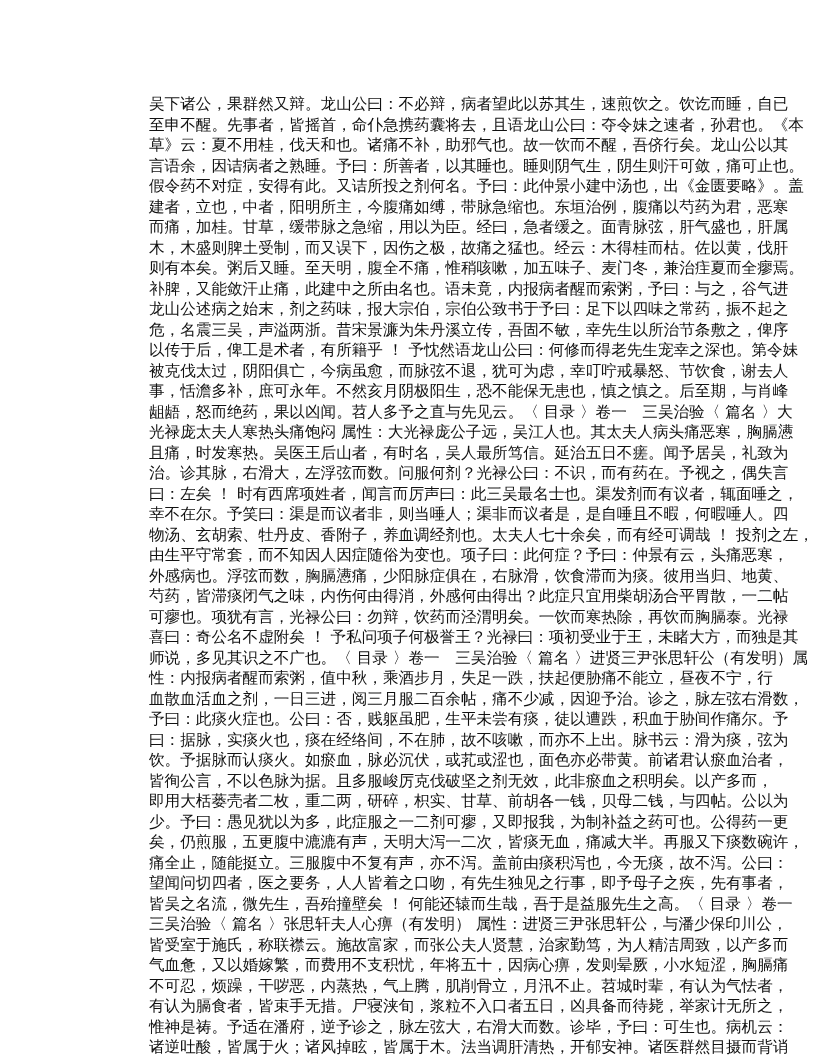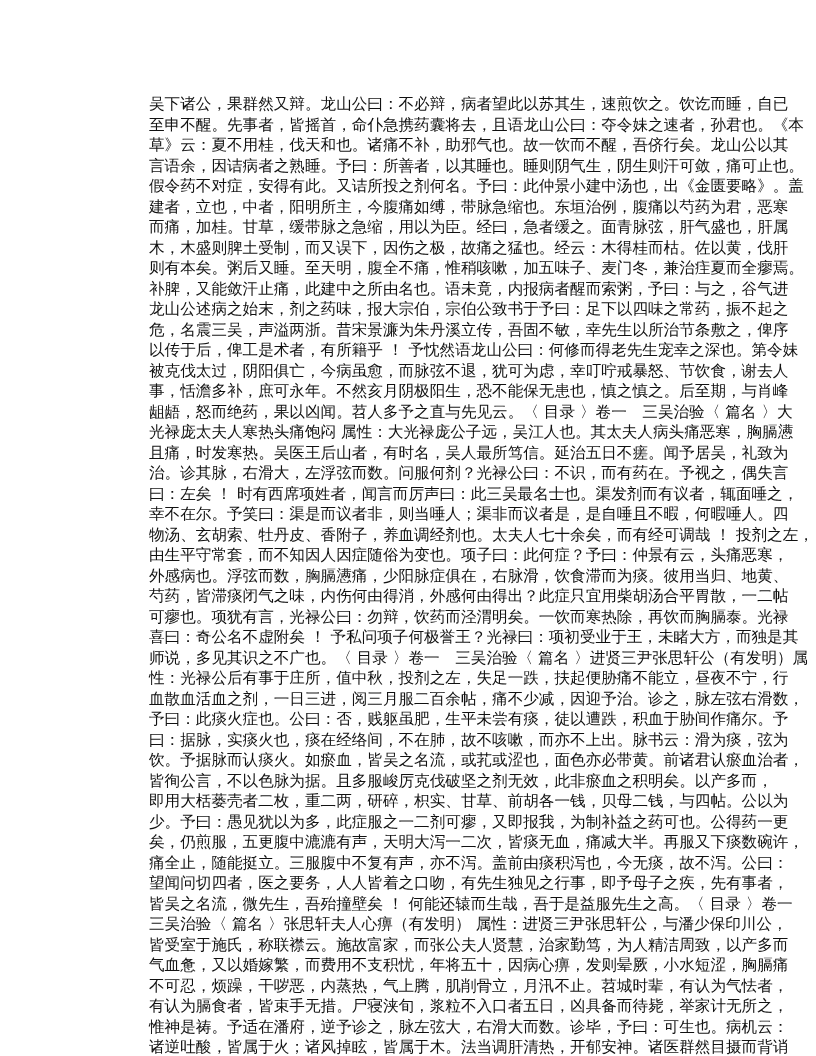--- a/index.html
+++ b/index.html
@@ -57,25 +57,25 @@
   <div class="line">治。诊其脉，右滑大，左浮弦而数。问服何剂？光禄公曰：不识，而有药在。予视之，偶失言</div>
   <div class="line">曰：左矣 ！ 时有西席项姓者，闻言而厉声曰：此三吴最名士也。渠发剂而有议者，辄面唾之，</div>
   <div class="line">幸不在尔。予笑曰：渠是而议者非，则当唾人；渠非而议者是，是自唾且不暇，何暇唾人。四</div>
   <div class="line">物汤、玄胡索、牡丹皮、香附子，养血调经剂也。太夫人七十余矣，而有经可调哉 ！ 投剂之左，</div>
   <div class="line">由生平守常套，而不知因人因症随俗为变也。项子曰：此何症？予曰：仲景有云，头痛恶寒，</div>
   <div class="line">外感病也。浮弦而数，胸膈懑痛，少阳脉症俱在，右脉滑，饮食滞而为痰。彼用当归、地黄、</div>
   <div class="line">芍药，皆滞痰闭气之味，内伤何由得消，外感何由得出？此症只宜用柴胡汤合平胃散，一二帖</div>
   <div class="line">可瘳也。项犹有言，光禄公曰：勿辩，饮药而泾渭明矣。一饮而寒热除，再饮而胸膈泰。光禄</div>
   <div class="line">喜曰：奇公名不虚附矣 ！ 予私问项子何极誉王？光禄曰：项初受业于王，未睹大方，而独是其</div>
   <div class="line">师说，多见其识之不广也。〈 目录 〉卷一　三吴治验〈 篇名 〉进贤三尹张思轩公（有发明）属</div>
-  <div class="line">性：光禄公后有事于庄所，值中秋，投剂之左，失足一跌，扶起便胁痛不能立，昼夜不宁，行</div>
+  <div class="line">性：内报病者醒而索粥，值中秋，乘酒步月，失足一跌，扶起便胁痛不能立，昼夜不宁，行</div>
   <div class="line">血散血活血之剂，一日三进，阅三月服二百余帖，痛不少减，因迎予治。诊之，脉左弦右滑数，</div>
   <div class="line">予曰：此痰火症也。公曰：否，贱躯虽肥，生平未尝有痰，徒以遭跌，积血于胁间作痛尔。予</div>
   <div class="line">曰：据脉，实痰火也，痰在经络间，不在肺，故不咳嗽，而亦不上出。脉书云：滑为痰，弦为</div>
-  <div class="line">饮。予据脉而认痰火。如瘀血，皆吴之名流，或芤或涩也，面色亦必带黄。前诸君认瘀血治者，</div>
+  <div class="line">饮。予据脉而认痰火。如瘀血，脉必沉伏，或芤或涩也，面色亦必带黄。前诸君认瘀血治者，</div>
   <div class="line">皆徇公言，不以色脉为据。且多服峻厉克伐破坚之剂无效，此非瘀血之积明矣。以产多而，</div>
   <div class="line">即用大栝蒌壳者二枚，重二两，研碎，枳实、甘草、前胡各一钱，贝母二钱，与四帖。公以为</div>
   <div class="line">少。予曰：愚见犹以为多，此症服之一二剂可瘳，又即报我，为制补益之药可也。公得药一更</div>
   <div class="line">矣，仍煎服，五更腹中漉漉有声，天明大泻一二次，皆痰无血，痛减大半。再服又下痰数碗许，</div>
   <div class="line">痛全止，随能挺立。三服腹中不复有声，亦不泻。盖前由痰积泻也，今无痰，故不泻。公曰：</div>
   <div class="line">望闻问切四者，医之要务，人人皆着之口吻，有先生独见之行事，即予母子之疾，先有事者，</div>
   <div class="line">皆吴之名流，微先生，吾殆撞壁矣 ！ 何能还辕而生哉，吾于是益服先生之高。〈 目录 〉卷一</div>
   <div class="line">三吴治验〈 篇名 〉张思轩夫人心痹（有发明） 属性：进贤三尹张思轩公，与潘少保印川公，</div>
   <div class="line">皆受室于施氏，称联襟云。施故富家，而张公夫人贤慧，治家勤笃，为人精洁周致，以产多而</div>
   <div class="line">气血惫，又以婚嫁繁，而费用不支积忧，年将五十，因病心痹，发则晕厥，小水短涩，胸膈痛</div>

